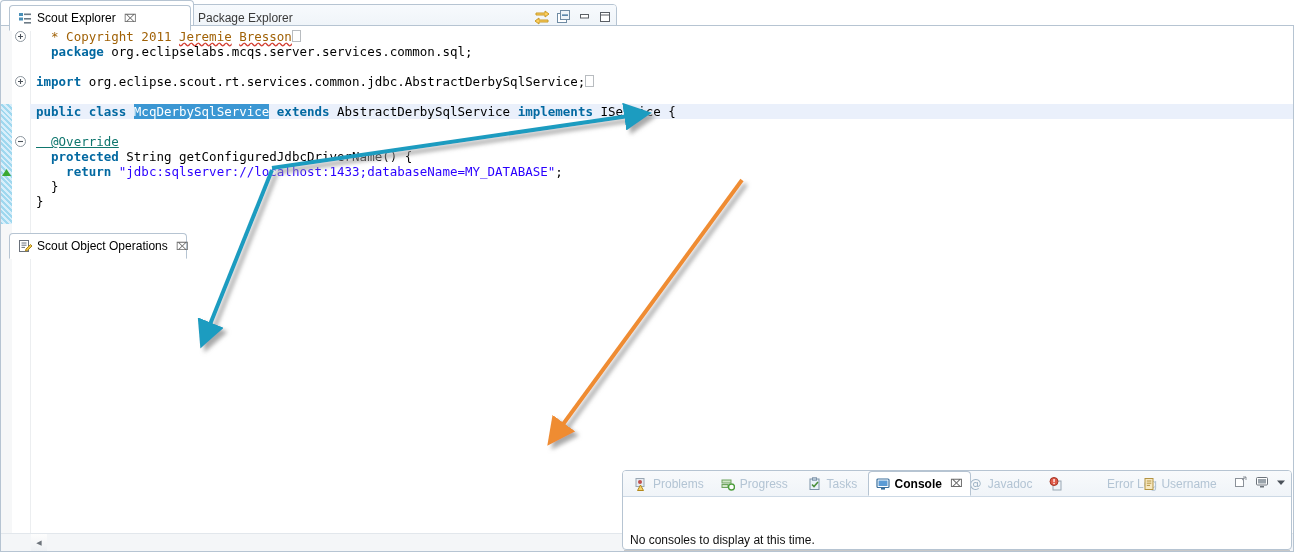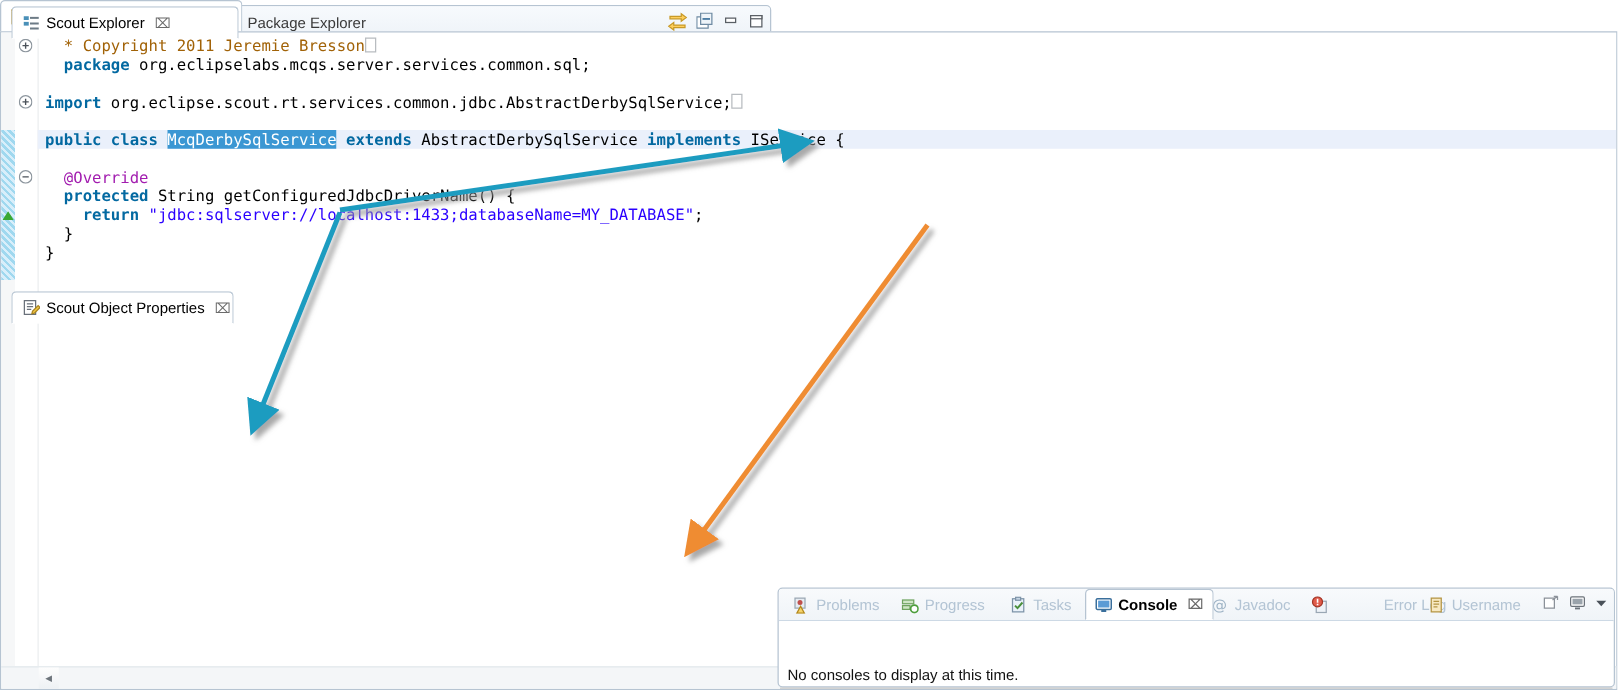--- a/index.html
+++ b/index.html
@@ -228,24 +228,25 @@
     font-size: 12.5px;
     line-height: 15px;
     white-space: pre;
     padding-top: 3px;
   }
   .cline { height: 15px; padding-left: 6px; }
   .cline.hl { background: #eaf0fb; }
   .kw { color: #0369a1; font-weight: bold; }
   .str { color: #2a00ff; }
   .cmt { color: #a16207; }
-  .ann { color: #a21caf; }
+  .ann { color: #0f766e; text-decoration: underline; }
   .plain { color: #000; }
   .sel { background: #3b97d3; color: #ffffff; }
   .spell {
+    text-decoration: underline;
     text-decoration-style: wavy;
     text-decoration-color: #d13b2e;
     text-decoration-skip-ink: none;
   }
   .boxg {
     display:inline-block; width:7px; height:10px;
     border:1px solid #b8bcc0; vertical-align:-1px;
   }
   .foldmark {
     position: absolute; left: 2px;
@@ -523,21 +524,21 @@
       <div class="tab active" style="left:4px;width:178px;">
         <span class="ic">
           <svg width="14" height="14" viewBox="0 0 14 14">
             <rect x="1.5" y="1.5" width="9" height="11" fill="#fff" stroke="#69707a"></rect>
             <line x1="3.5" y1="4" x2="8.5" y2="4" stroke="#69707a"></line>
             <line x1="3.5" y1="6.2" x2="8.5" y2="6.2" stroke="#69707a"></line>
             <line x1="3.5" y1="8.4" x2="7" y2="8.4" stroke="#69707a"></line>
             <path d="M8 10 l4.5 -4.5 l1.5 1.5 l-4.5 4.5 l-2 .5 z" fill="#f2c744" stroke="#a9841f"></path>
           </svg>
         </span>
-        <span>Scout Object Properties</span>
+        <span>Scout Object Operations</span>
         <span class="tab-close">⌧</span>
       </div>
 
       <div class="tab dim" style="left:190px;width:110px;">
         <span class="ic">
           <svg width="14" height="14" viewBox="0 0 14 14">
             <rect x="1" y="2" width="3.4" height="3" fill="#bdd2e2"></rect>
             <rect x="1" y="7" width="3.4" height="3" fill="#bdd2e2"></rect>
             <rect x="5.5" y="2.6" width="7" height="1.5" fill="#c4d4e1"></rect>
             <rect x="5.5" y="7.6" width="7" height="1.5" fill="#c4d4e1"></rect>

